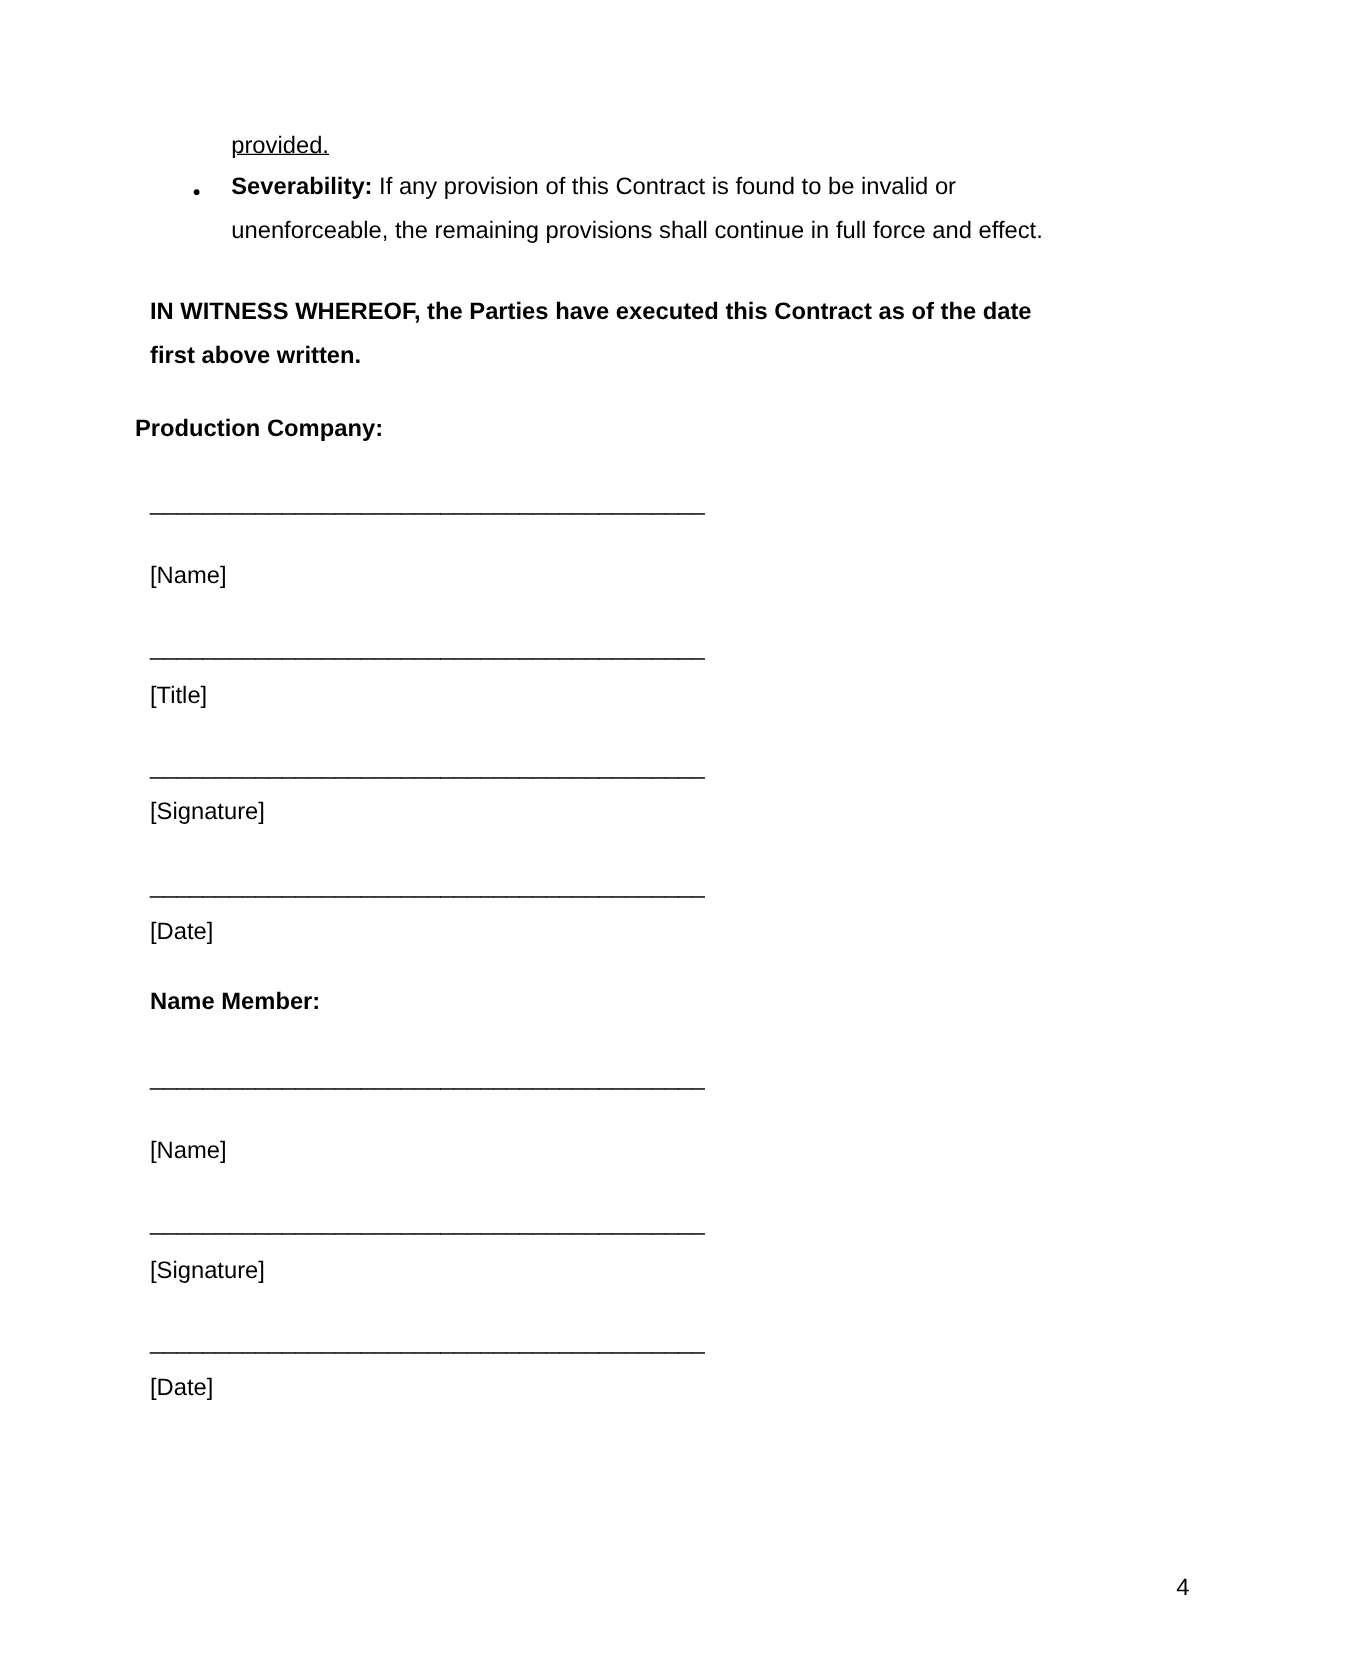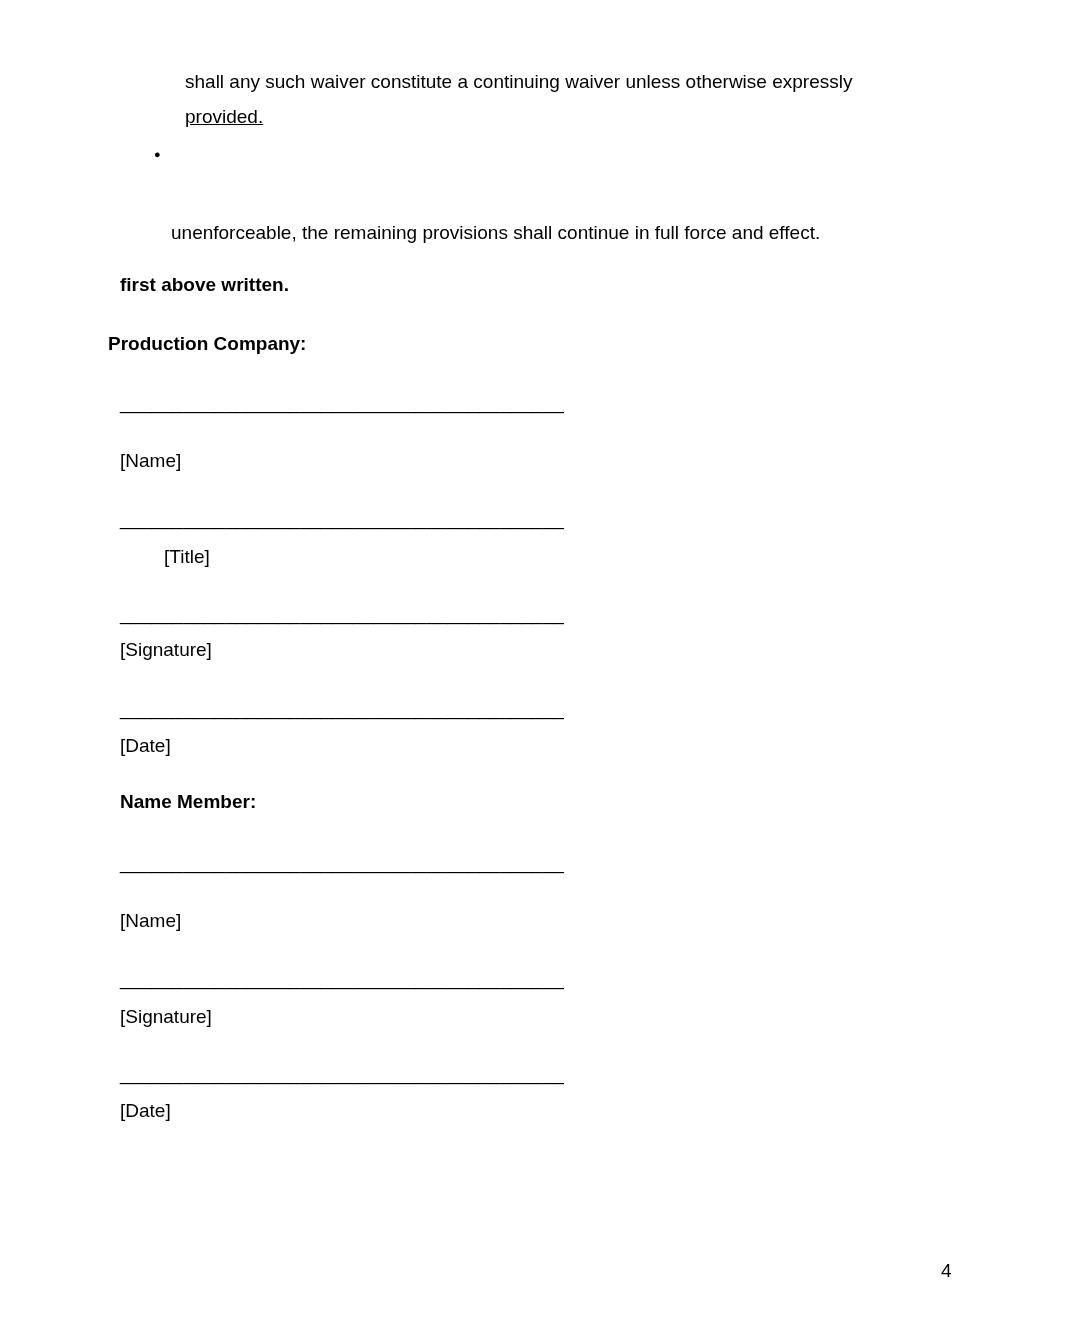--- a/index.html
+++ b/index.html
@@ -37,35 +37,36 @@
   }
   .page-number {
     position: absolute;
   }
 </style>
 </head>
 <body>
 
 <div class="page">
 
-  <div class="abs" style="top:71px; left:185px;">shall any such waiver constitute a continuing waiver unless otherwise expressly</div>
   <div class="abs" style="top:106px; left:185px;text-decoration:underline;">provided.</div>
 
   <span class="bullet-marker" style="top:149px; left:154px;">●</span>
-  <div class="abs" style="top:174px; left:171px;margin-top:48px;">unenforceable, the remaining provisions shall continue in full force and effect.</div>
+  <div class="abs" style="top:139px; left:185px;"><span class="bold">Severability:</span><span> If any provision of this Contract is found to be invalid or</span></div>
+  <div class="abs" style="top:174px; left:185px;">unenforceable, the remaining provisions shall continue in full force and effect.</div>
 
+  <div class="abs bold" style="top:239px; left:120px;">IN WITNESS WHEREOF, the Parties have executed this Contract as of the date</div>
   <div class="abs bold" style="top:274px; left:120px;">first above written.</div>
 
   <div class="abs bold" style="top:333px; left:108px;">Production Company:</div>
 
   <div class="sig-line" style="top:392px; left:120px;">__________________________________________</div>
   <div class="abs" style="top:450px; left:120px;">[Name]</div>
 
   <div class="sig-line" style="top:508px; left:120px;">__________________________________________</div>
-  <div class="abs" style="top:546px; left:120px;margin-left:44px;">[Title]</div>
+  <div class="abs" style="top:546px; left:120px;">[Title]</div>
 
   <div class="sig-line" style="top:603px; left:120px;">__________________________________________</div>
   <div class="abs" style="top:639px; left:120px;">[Signature]</div>
 
   <div class="sig-line" style="top:698px; left:120px;">__________________________________________</div>
   <div class="abs" style="top:735px; left:120px;">[Date]</div>
 
   <div class="abs bold" style="top:791px; left:120px;">Name Member:</div>
 
   <div class="sig-line" style="top:852px; left:120px;">__________________________________________</div>

